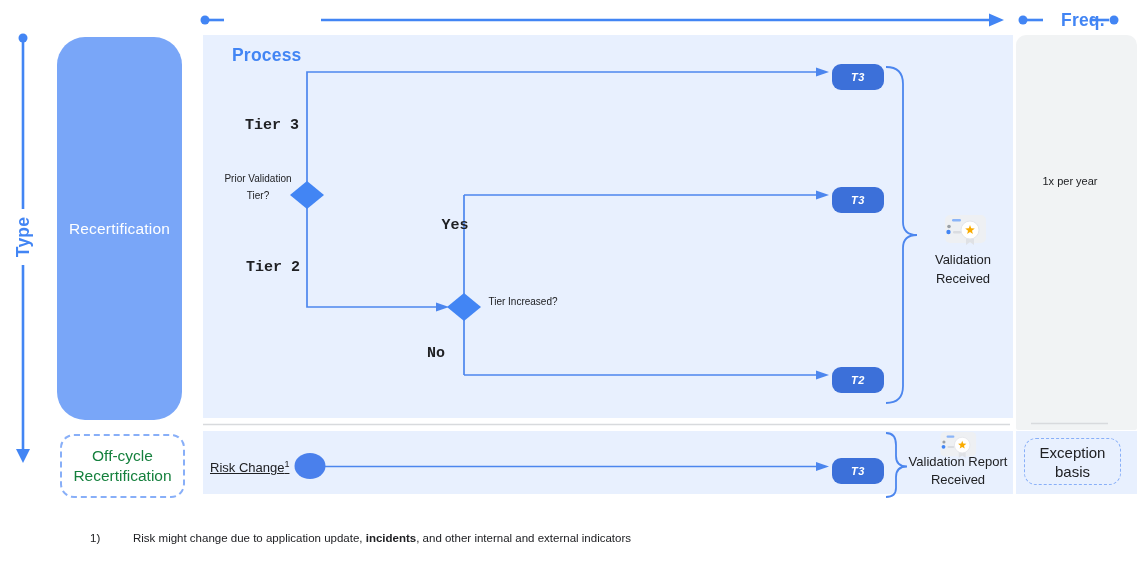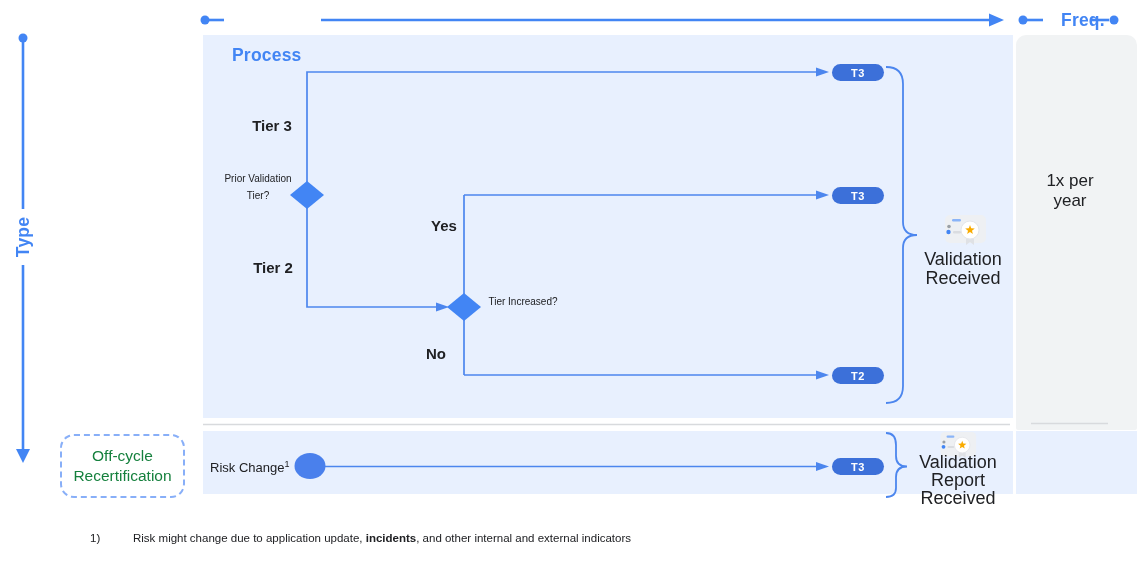--- a/index.html
+++ b/index.html
@@ -29,40 +29,40 @@
     font-size:15px; font-weight:500; line-height:19px; color:#202124; }
 
   
   .axis-label { position:absolute; color:#4285f4; font-weight:700; font-size:17.5px; letter-spacing:.2px; white-space:nowrap; }
   .process-label { left:232px; top:10px;margin-top:35px; }
   .freq-label { left:1045px; top:10px;margin-left:16px; }
   .type-label { left:23px; top:237px; transform:translate(-50%,-50%) rotate(-90deg); }
 
   
   .lbl { position:absolute; text-align:center; color:#202124; }
-  .bold-lbl { font-size:15px; font-weight:700; }
+  .bold-lbl { font-size:15px; font-weight:700;font-family:Liberation Mono, monospace; }
   .tier3-lbl { left:230px; top:117px; width:84px; }
   .tier2-lbl { left:231px; top:259px; width:84px; }
-  .yes-lbl   { left:408px; top:217px; width:72px; }
+  .yes-lbl   { left:419px; top:217px; width:72px; }
   .no-lbl    { left:400px; top:345px; width:72px; }
   .question  { font-size:10px; line-height:16.5px; }
   .prior-q   { left:222px; top:171px; width:72px; }
   .increase-q{ left:482px; top:291px; width:82px; line-height:21px; }
-  .result-lbl{ font-size:18px; line-height:19px; }
+  .result-lbl{ font-size:13px; line-height:19px; }
   .validation-received { left:917px; top:250px; width:92px; }
   .validation-report   { left:903px; top:453px; width:110px; line-height:18px; }
-  .freq-value { left:1038px; top:171px; width:64px; font-size:17px; line-height:20px; }
-
-  .risk-change { position:absolute; left:210px; top:459px; font-size:13px; color:#202124; white-space:nowrap; }
+  .freq-value { left:1038px; top:171px; width:64px; font-size:11px; line-height:20px; }
+
+  .risk-change { position:absolute; left:210px; top:459px; font-size:13px; color:#202124; white-space:nowrap;text-decoration:underline; }
   .risk-change sup { font-size:9px; }
 
   
-  .pill { position:absolute; width:52px; height:17px; background:#3c70d9; border-radius:9px;
+  .pill { position:absolute; width:52px; height:26px; background:#3c70d9; border-radius:9px;
     color:#fff; font-size:11px; font-weight:700; letter-spacing:.6px;
-    display:flex; align-items:center; justify-content:center; }
+    display:flex; align-items:center; justify-content:center;font-style:italic; }
   .pill-1 { left:832px; top:64px; }
   .pill-2 { left:832px; top:187px; }
   .pill-3 { left:832px; top:367px; }
   .pill-4 { left:832px; top:458px; }
 
   .overlay { position:absolute; left:0; top:0; z-index:1; pointer-events:none; }
   .layer2 { z-index:2; }
   .icon-svg { position:absolute; z-index:2; }
   .icon-1 { left:941px; top:214px; width:46px; height:33px; }
   .icon-2 { left:937px; top:431px; width:40px; height:29px; }
@@ -152,20 +152,23 @@
         <circle cx="29" cy="16" r="9" fill="#ffffff" stroke="#e4e6ea" stroke-width="1"></circle>
         <polygon fill="#f9ab00" points="29,11 30.2,14.3 33.8,14.5 31,16.7 31.9,20 29,18.1 26.1,20 27,16.7 24.2,14.5 27.8,14.3"></polygon>
       </g>
     </defs>
   </svg>
 
   <div class="axis-label process-label layer2">Process</div>
   <div class="axis-label freq-label layer2">Freq.</div>
   <div class="axis-label type-label layer2">Type</div>
 
+  <div class="recert-box layer2">
+    <span>Recertification</span>
+  </div>
   <div class="offcycle-box layer2">
     <span>Off-cycle Recertification</span>
   </div>
 
   <div class="lbl bold-lbl tier3-lbl layer2">Tier 3</div>
   <div class="lbl question prior-q layer2">Prior Validation Tier?</div>
   <div class="lbl bold-lbl tier2-lbl layer2">Tier 2</div>
   <div class="lbl bold-lbl yes-lbl layer2">Yes</div>
   <div class="lbl question increase-q layer2">Tier Increased?</div>
   <div class="lbl bold-lbl no-lbl layer2">No</div>
@@ -179,20 +182,23 @@
       <use href="#cert-icon"></use>
     </svg>
   <div class="lbl result-lbl validation-received layer2">Validation Received</div>
 
   <svg class="icon-svg icon-2" viewBox="0 0 46 33">
       <use href="#cert-icon"></use>
     </svg>
   <div class="lbl result-lbl validation-report layer2">Validation Report Received</div>
 
   <div class="lbl freq-value layer2">1x per year</div>
+  <div class="exception-box layer2">
+    <span>Exception basis</span>
+  </div>
 
   <div class="risk-change layer2">
     <span>Risk Change</span><sup>1</sup>
   </div>
 
   <div class="footnote">
     <span class="marker">1)</span>
     <span class="note-text"><span>Risk might change due to application update, </span><b>incidents</b><span>, and other internal and external indicators</span></span>
   </div>
 

